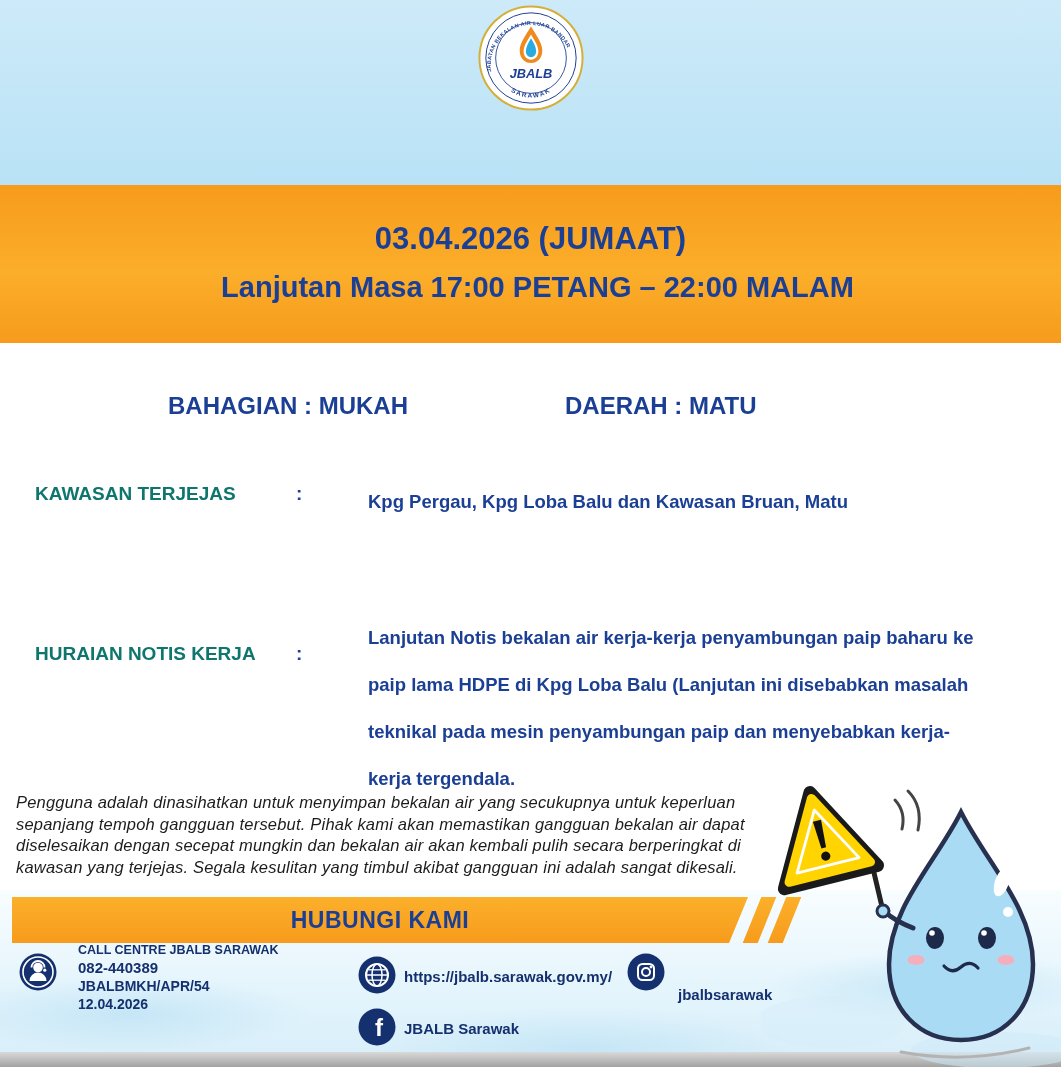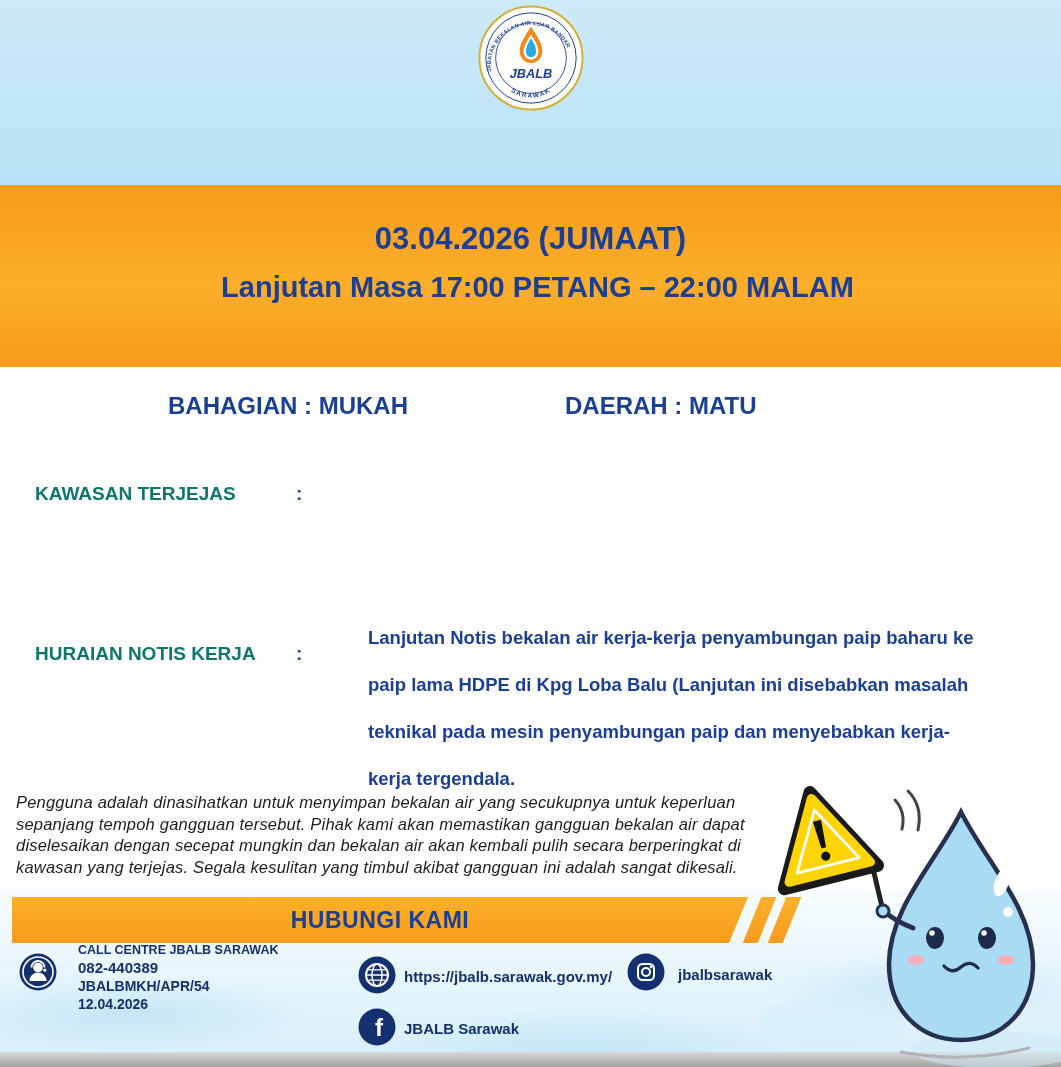--- a/index.html
+++ b/index.html
@@ -5,21 +5,21 @@
   * { margin:0; padding:0; box-sizing:border-box; }
   body { font-family:"Liberation Sans", sans-serif; background:#fff; }
   .poster { position:relative; width:1061px; height:1067px; background:#fff; overflow:hidden; }
 
   .hdr { position:absolute; left:0; top:0; width:100%; height:185px;
          background:linear-gradient(180deg,#cdeaf9,#b9e2f6); }
   .logo { position:absolute; left:50%; top:4px; transform:translateX(-50%); width:108px; height:108px; }
   .title { position:absolute; left:0; top:127px; width:100%; text-align:center;
            font-size:33px; font-weight:800; color:#1b3f94; letter-spacing:.3px; }
 
-  .banner { position:absolute; left:0; top:185px; width:100%; height:182px;
+  .banner { position:absolute; left:0; top:185px; width:100%; height:158px;
             background:linear-gradient(180deg,#f79b1c,#fbae2a 55%,#f79b1c);
             color:#1b3f94; text-align:center; }
   .banner .date { margin-top:36px; font-size:31px; font-weight:800; }
   .banner .time { margin-top:14px; font-size:29px; font-weight:800;padding-left:14px; }
 
   .region { position:absolute; top:392px; font-size:24px; font-weight:800; color:#1b3f94; }
   .bahagian { left:168px; } .daerah { left:565px; }
 
   .flabel { position:absolute; left:35px; font-size:19px; font-weight:800; color:#0f766e; }
   .fcolon { position:absolute; left:296px; font-size:19px; font-weight:800; color:#1b3f94; }
@@ -55,21 +55,21 @@
   .ig-icon { left:627px; top:953px; }
   .fb-icon { left:358px; top:1008px; }
 
   .call-lines { position:absolute; left:78px; top:942px; color:#15306e; font-weight:800; }
   .call-lines .l1 { font-size:12.5px; line-height:17px; }
   .call-lines .l2 { font-size:15px;  line-height:18px; }
   .call-lines .l3 { font-size:14px;  line-height:18px; }
   .call-lines .l4 { font-size:14px;  line-height:18px; }
   .ctext { position:absolute; color:#15306e; font-weight:800; font-size:15px; }
   .web-text { left:404px; top:968px; }
-  .ig-text  { left:678px; top:966px;text-align:right; }
+  .ig-text  { left:678px; top:986px;text-align:right; }
   .fb-text  { left:404px; top:1020px; }
 
   .mascot { position:absolute; left:761px; top:760px; width:300px; height:307px; }
 </style>
 </head>
 <body>
 
 <div class="poster">
 
   <div class="hdr"></div>
@@ -98,20 +98,21 @@
   <div class="banner">
     <div class="date">03.04.2026 (JUMAAT)</div>
     <div class="time">Lanjutan Masa 17:00 PETANG – 22:00 MALAM</div>
   </div>
 
   <div class="region daerah">DAERAH : MATU</div>
   <div class="region bahagian">BAHAGIAN : MUKAH</div>
 
   <div class="flabel kw-label">KAWASAN TERJEJAS</div>
   <div class="fcolon kw-colon">:</div>
+  <div class="fvalue kw-value">Kpg Pergau, Kpg Loba Balu dan Kawasan Bruan, Matu</div>
 
   <div class="flabel hu-label">HURAIAN NOTIS KERJA</div>
   <div class="fcolon hu-colon">:</div>
   <div class="fvalue hu-value">Lanjutan Notis bekalan air kerja-kerja penyambungan paip baharu ke paip lama HDPE di Kpg Loba Balu (Lanjutan ini disebabkan masalah teknikal pada mesin penyambungan paip dan menyebabkan kerja-kerja tergendala.</div>
 
   <p class="advisory">Pengguna adalah dinasihatkan untuk menyimpan bekalan air yang secukupnya untuk keperluan sepanjang tempoh gangguan tersebut. Pihak kami akan memastikan gangguan bekalan air dapat diselesaikan dengan secepat mungkin dan bekalan air akan kembali pulih secara berperingkat di kawasan yang terjejas. Segala kesulitan yang timbul akibat gangguan ini adalah sangat dikesali.</p>
 
   <div class="waterbg"></div>
   <div class="graybar"></div>
 

